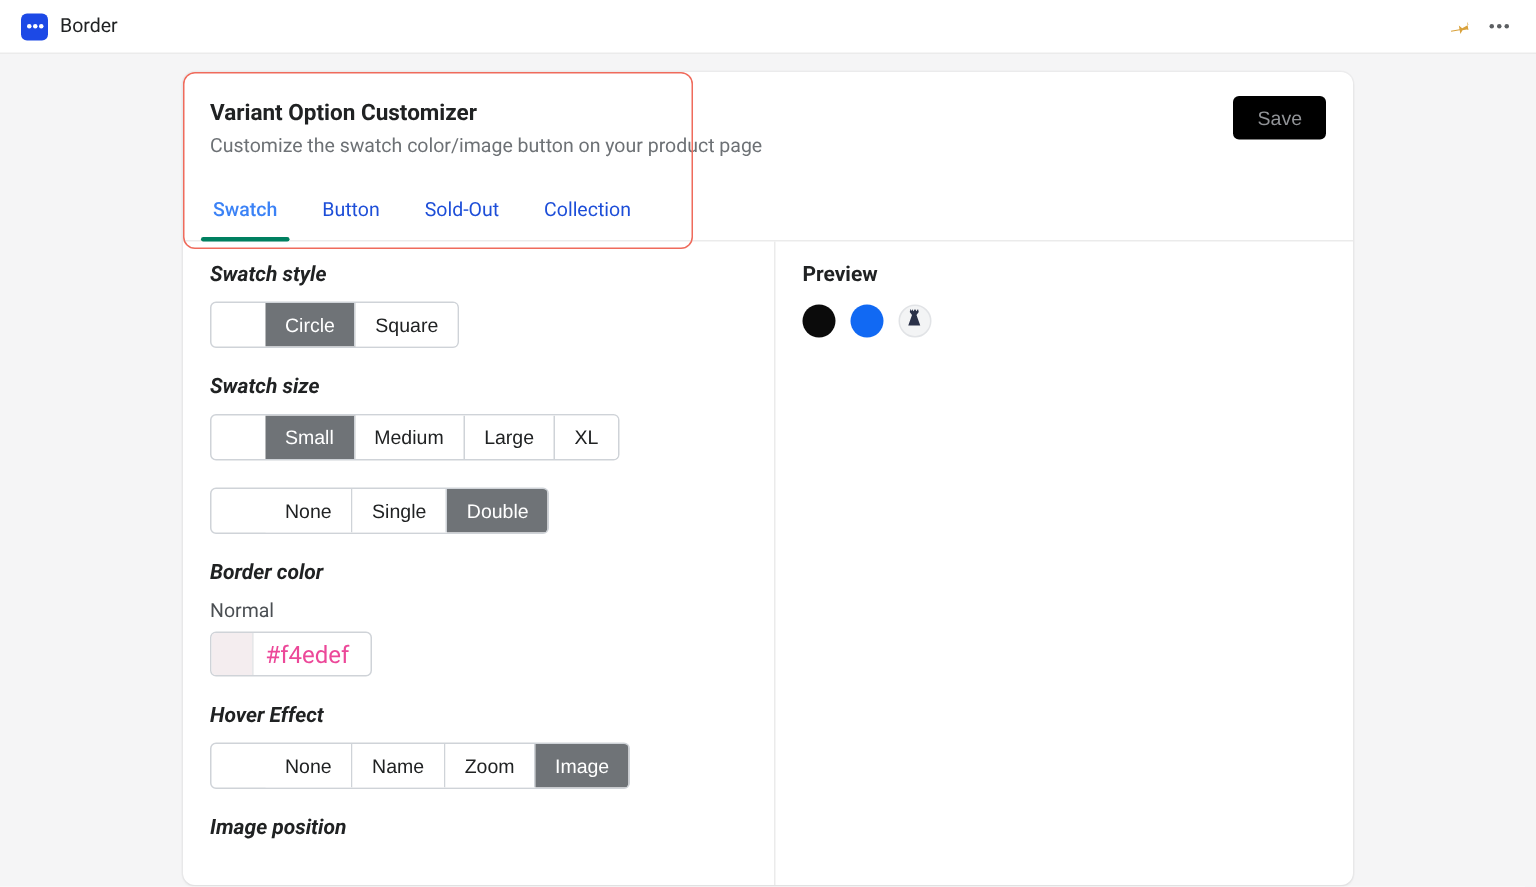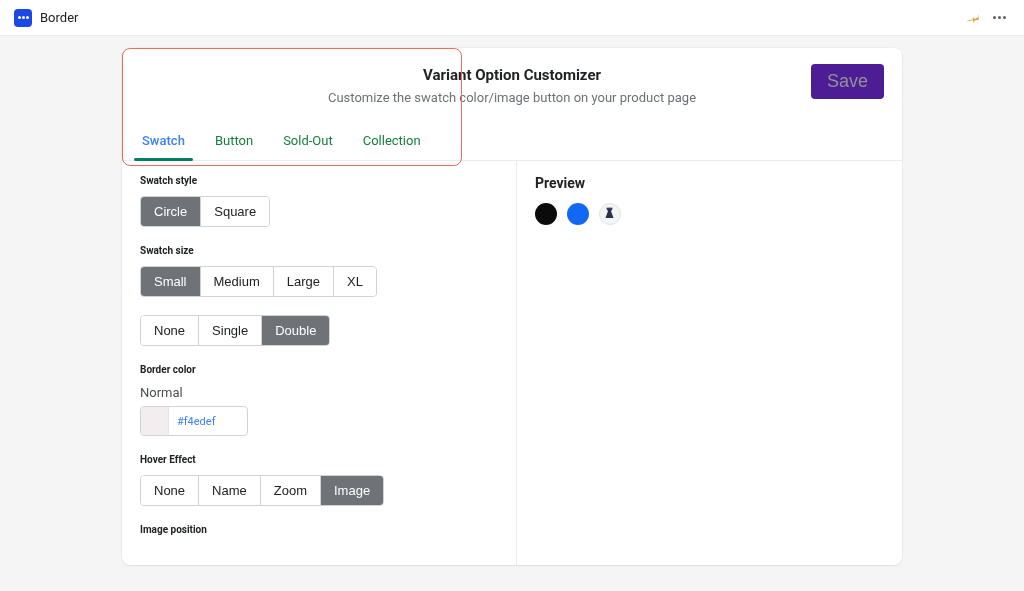--- a/index.html
+++ b/index.html
@@ -51,58 +51,57 @@
     width: 780px;
     background: #fff;
     border-radius: 8px;
     box-shadow: 0 1px 2px rgba(0,0,0,0.06), 0 0 0 1px rgba(0,0,0,0.03);
     position: relative;
   }
   .save-btn {
     position: absolute;
     right: 18px;
     top: 16px;
-    background: #4c1d95;
+    background: #000000;
     color: #919397;
     border: none;
     border-radius: 4px;
     padding: 7px 16px;
-    font-size: 18px;
+    font-size: 13px;
     cursor: default;
   }
   .header-box {
     border: 1.5px solid #ef6b5c;
     border-radius: 8px 8px 8px 8px;
     padding: 18px 18px 0 18px;
     margin: -1px 0 0 -1px;
     width: 340px;
     position: absolute;
     left: 1px;
     top: 1px;
     background: transparent;
     height: 118px;
     pointer-events: none;
   }
   .header-inner {
     padding: 18px 18px 0 18px;
-    text-align: center;
   }
   .header-title { font-size: 15px; font-weight: 700; margin-bottom: 6px; }
   .header-subtitle { font-size: 13px; color: #6d7175; }
   .tabs {
     display: flex;
     gap: 26px;
     margin-top: 18px;
     padding: 0 18px;
     border-bottom: 1px solid #ebebeb;
   }
   .tab {
     padding: 10px 2px 12px 2px;
     font-size: 13px;
-    color: #15803d;
+    color: #1d4ed8;
     cursor: pointer;
     position: relative;
   }
   .tab.active {
     color: #3b82f6;
     font-weight: 500;
   }
   .tab.active::after {
     content: "";
     position: absolute;
@@ -119,30 +118,32 @@
   .left {
     flex: 0 0 395px;
     padding: 14px 0 20px 18px;
     border-right: 1px solid #ebebeb;
   }
   .right {
     flex: 1;
     padding: 14px 18px 20px 18px;
   }
   .section-label {
-    font-size: 10px;
+    font-size: 14px;
     font-weight: 700;
     margin-bottom: 10px;
+    font-style: italic;
   }
   .segmented {
     display: inline-flex;
     border: 1px solid #cfd3d8;
     border-radius: 4px;
     overflow: hidden;
     margin-bottom: 18px;
+    padding-left: 36px;
   }
   .seg-btn {
     background: #fff;
     border: none;
     border-right: 1px solid #cfd3d8;
     padding: 7px 13px;
     font-size: 13px;
     color: #202223;
     cursor: pointer;
   }
@@ -166,22 +167,22 @@
     overflow: hidden;
     height: 30px;
     width: 108px;
   }
   .color-chip {
     width: 28px; height: 28px;
     border-right: 1px solid #e6e7e9;
   }
   .color-text {
     padding: 0 8px;
-    font-size: 11px;
-    color: #3b82f6;
+    font-size: 16px;
+    color: #ec4899;
   }
 
   
   .preview-title { font-size: 14px; font-weight: 700; margin-bottom: 12px; }
   .preview-swatches { display:flex; gap: 10px; align-items:center; }
   .sw {
     width: 22px; height: 22px; border-radius: 50%;
   }
   .sw.image {
     background: #f3f4f5;

